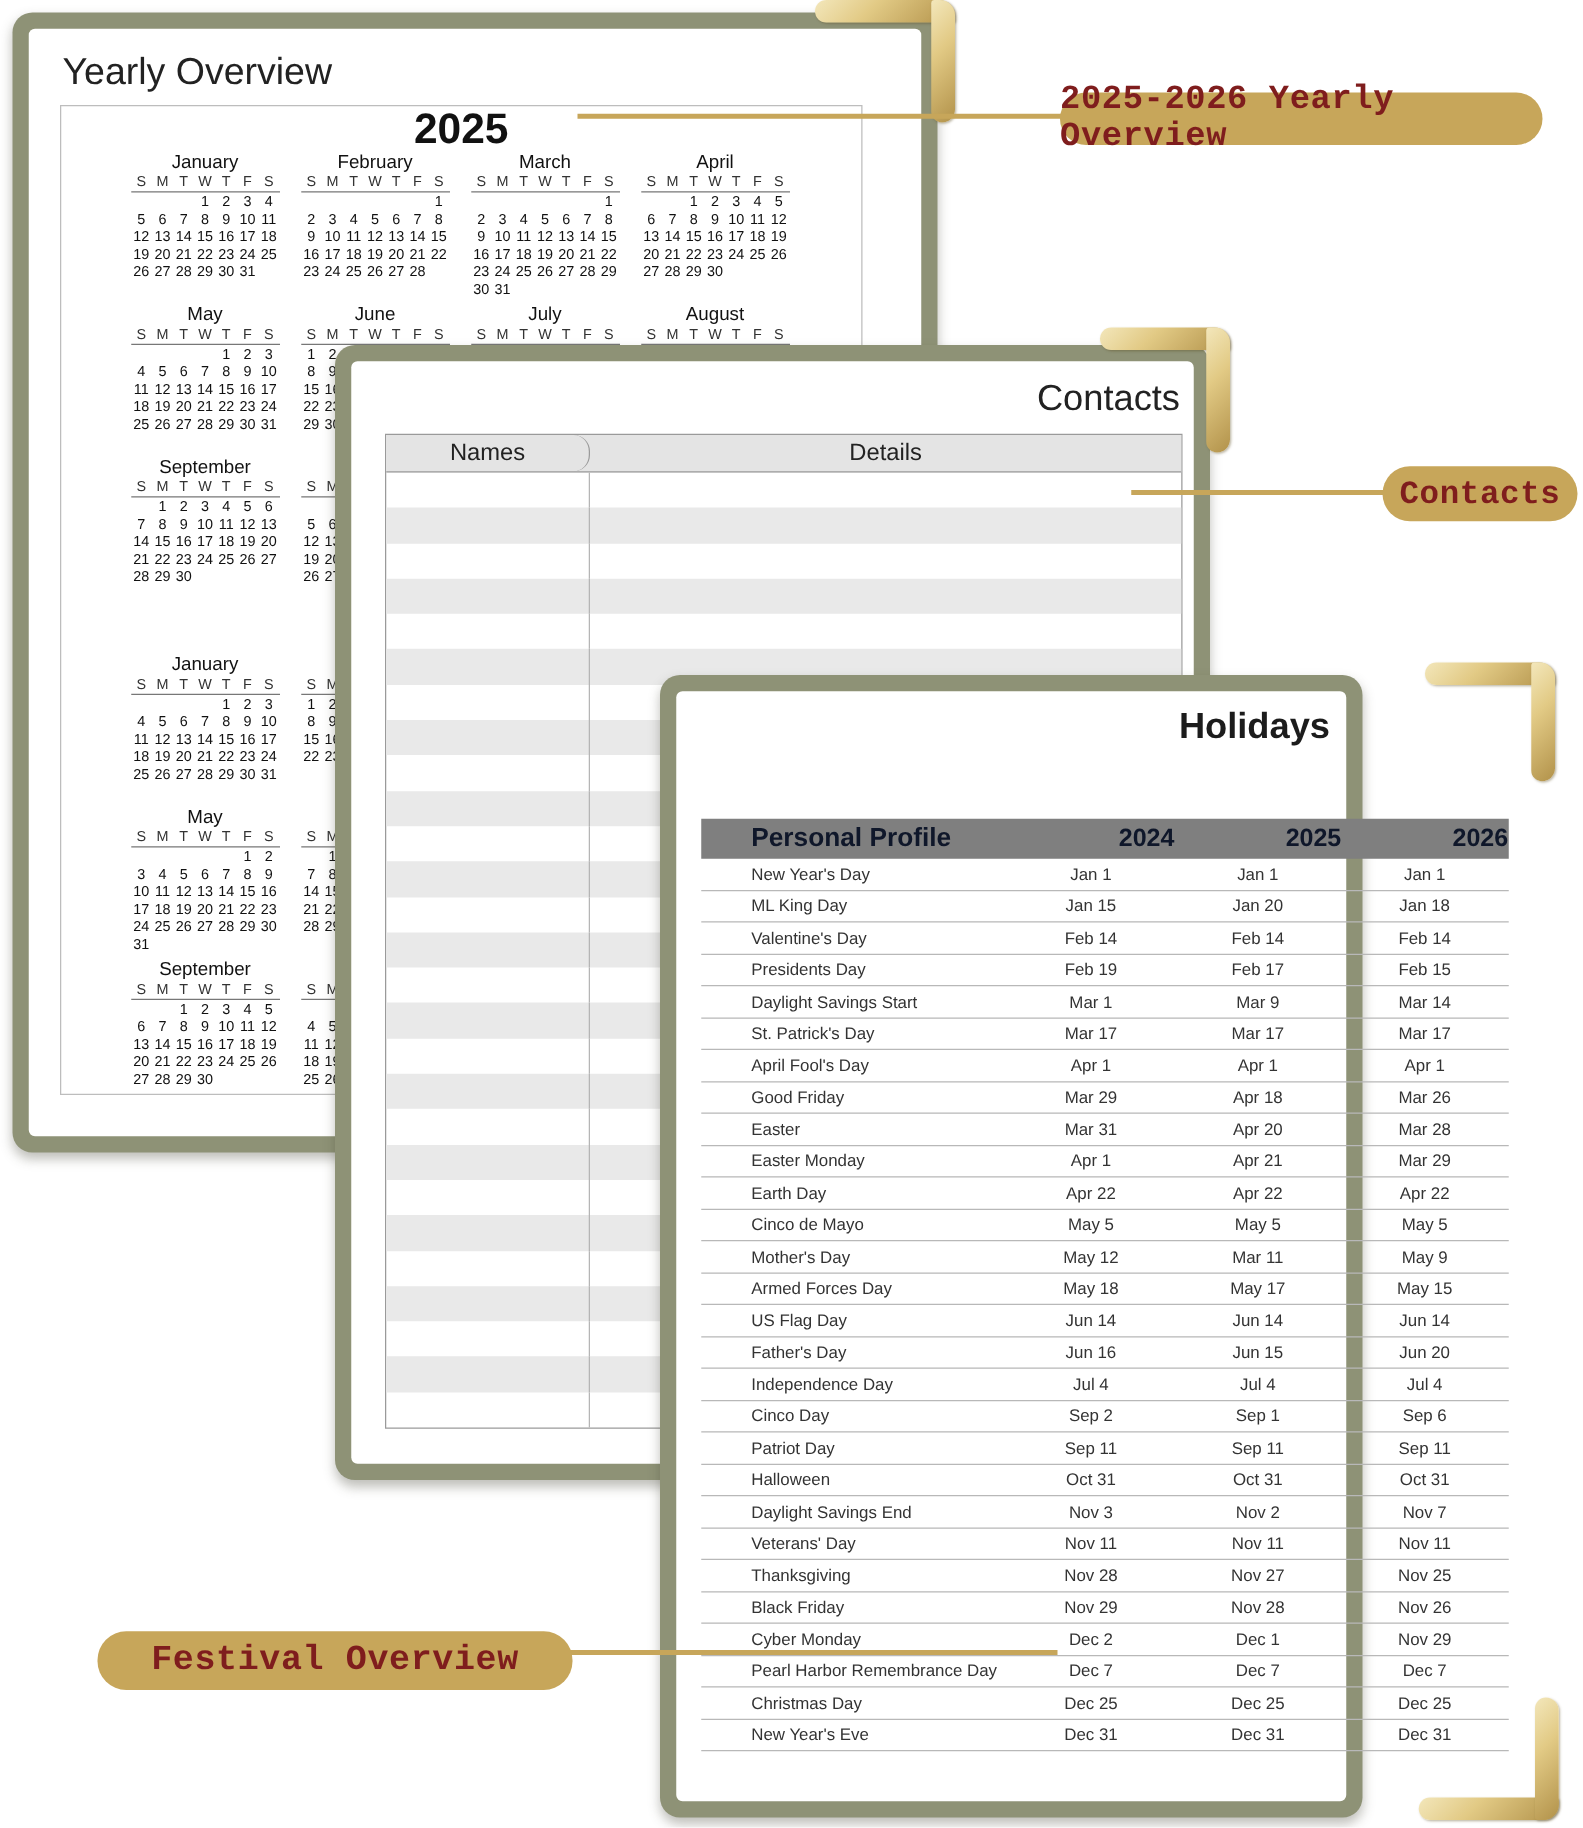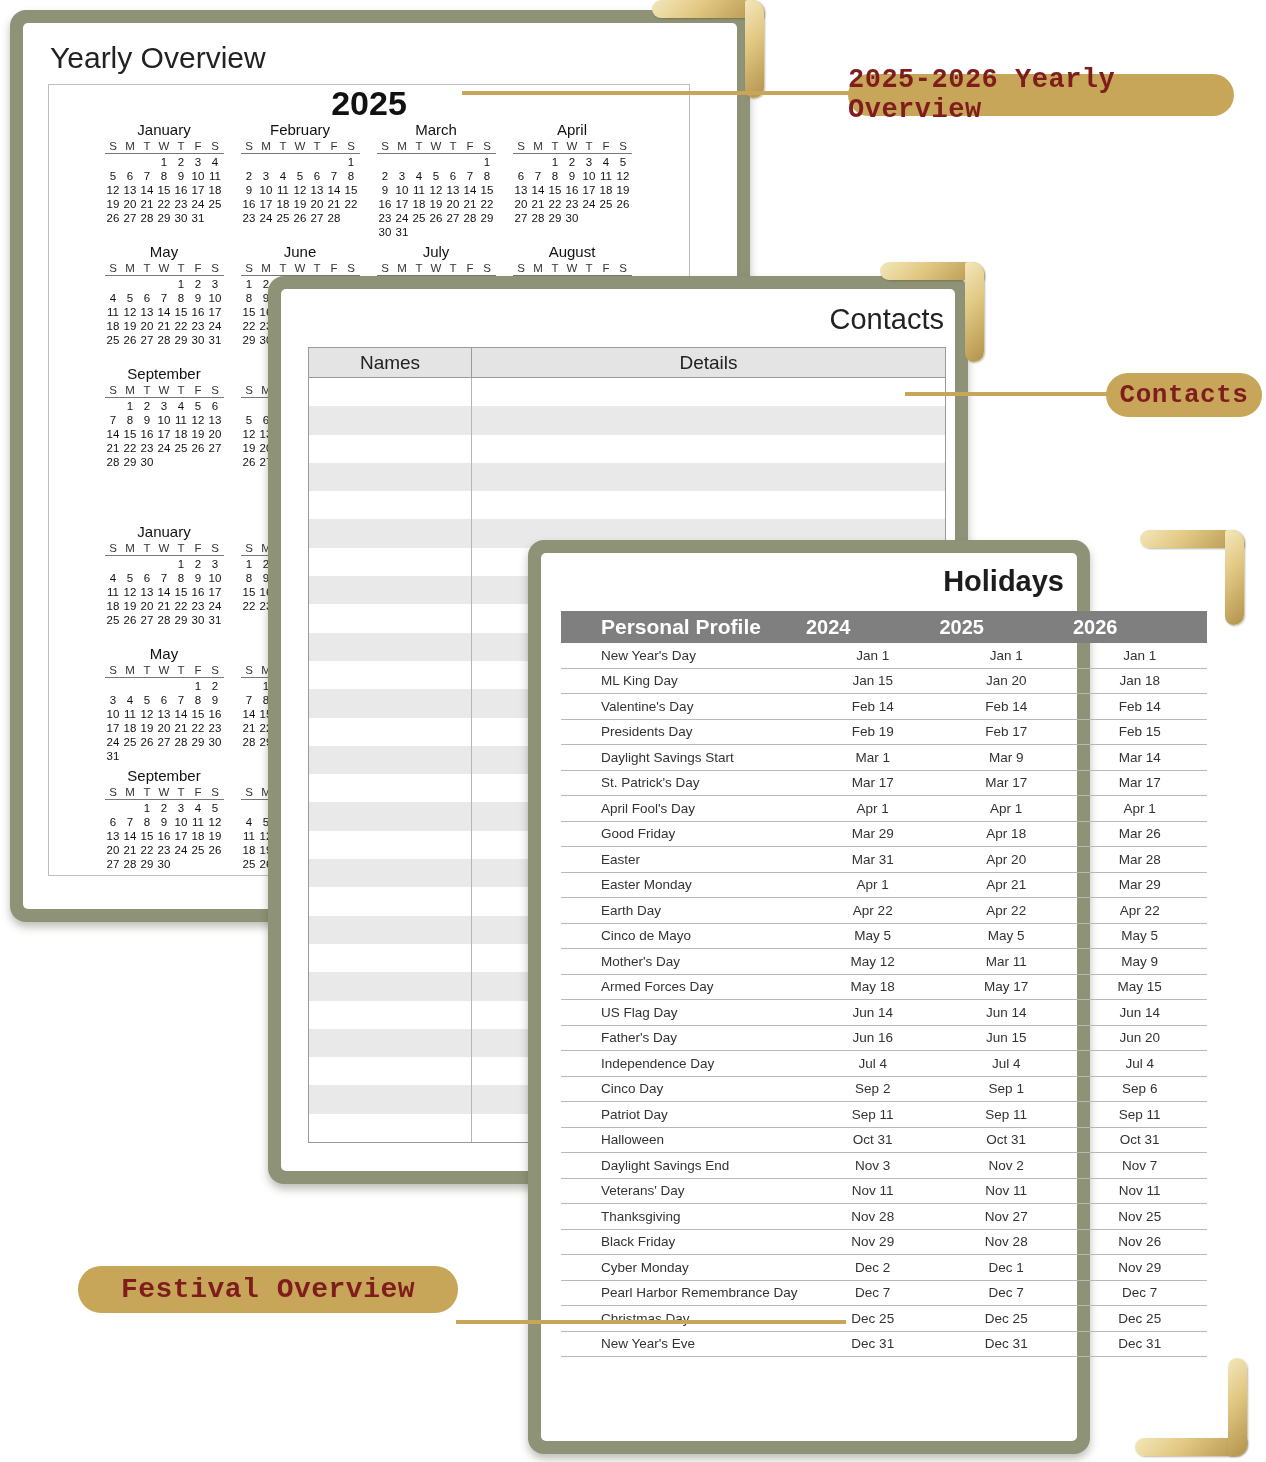--- a/index.html
+++ b/index.html
@@ -27,45 +27,45 @@
   .mtitle{font-size:15px; line-height:18px; text-align:center; color:#111; margin-bottom:1px;}
   .wh{display:flex; border-bottom:1px solid #777; padding-bottom:1px;}
   .wh span{width:17px; text-align:center; font-size:11.5px; color:#333;}
   .dgrid{display:flex; flex-wrap:wrap; width:119px; margin-top:1px;}
   .dgrid span{width:17px; height:14px; line-height:14px; text-align:center; font-size:11.5px; color:#111;}
 
   
   .p2-title{position:absolute; top:14px; right:11px; font-size:29px; color:#222;}
   .ctable{position:absolute; left:27px; top:58px; width:638px; border:1px solid #9a9a9a; background:#fff;}
   .chead{display:flex; height:30px; background:var(--chead); border-bottom:1px solid #9a9a9a;}
-  .chead div{display:flex; align-items:center; justify-content:center; font-size:19px; color:#222;}
+  .chead div{display:flex; align-items:center; justify-content:center; font-size:19px; color:#222;border-radius:13px;}
   .chead .c1{width:163px; border-right:1px solid #9a9a9a;}
   .chead .c2{flex:1;}
   .crow{display:flex; height:28.3px;}
   .crow.alt{background:var(--altrow);}
   .crow .c1{width:163px; border-right:1px solid #b5b5b5;}
   .crow .c2{flex:1;}
 
   
   .p3-title{position:absolute; top:12px; right:13px; font-size:29px; font-weight:bold; color:#1c1c1c;}
   .htable{position:absolute; left:20px; top:58px; width:646px;}
-  .hhead{display:flex; height:32px; background:var(--hhead); color:#ffffff; font-weight:bold; align-items:center;}
+  .hhead{display:flex; height:32px; background:var(--hhead); color:#0f172a; font-weight:bold; align-items:center;margin-top:44px;}
   .hhead .h0{width:245px; padding-left:40px; font-size:21px;}
-  .hhead .h1{width:133.5px; text-align:left; font-size:20px;}
+  .hhead .h1{width:133.5px; text-align:right; font-size:20px;}
   .hrow{display:flex; height:25.5px; align-items:center; border-bottom:1px solid #b8b8b8;
         font-size:13.5px; color:#333;}
   .hrow .h0{width:245px; padding-left:40px;}
   .hrow .h1{width:133.5px; text-align:center;}
 
   
   .badge{position:absolute; background:var(--gold); color:#7f1d1d; font-weight:bold;
          display:flex; align-items:center; justify-content:center; letter-spacing:.5px;font-family:Liberation Mono, monospace;}
   #badge1{left:848px; top:74px; width:386px; height:42px; border-radius:21px; font-size:27px; z-index:3;}
   #badge2{left:1106px; top:373px; width:156px; height:44px; border-radius:22px; font-size:26px; z-index:6;}
-  #badge3{left:78px; top:1266px; width:380px; height:47px; border-radius:23px; font-size:28px; z-index:9;}
+  #badge3{left:78px; top:1305px; width:380px; height:47px; border-radius:23px; font-size:28px; z-index:9;}
   .cline{position:absolute; height:4px; background:var(--gold);}
   #line1{left:462px; top:91px; width:390px; z-index:3;}
   #line2{left:905px; top:392px; width:203px; z-index:6;}
   #line3{left:456px; top:1320px; width:390px; z-index:9;}
 
   
   .corner{position:absolute;}
   .corner .leg-h,.corner .leg-v{position:absolute;
      background:linear-gradient(135deg,#f3e7bb 0%,#e2ca85 40%,#b2924a 100%);
      box-shadow:1px 1px 2px rgba(90,75,30,.4);}

